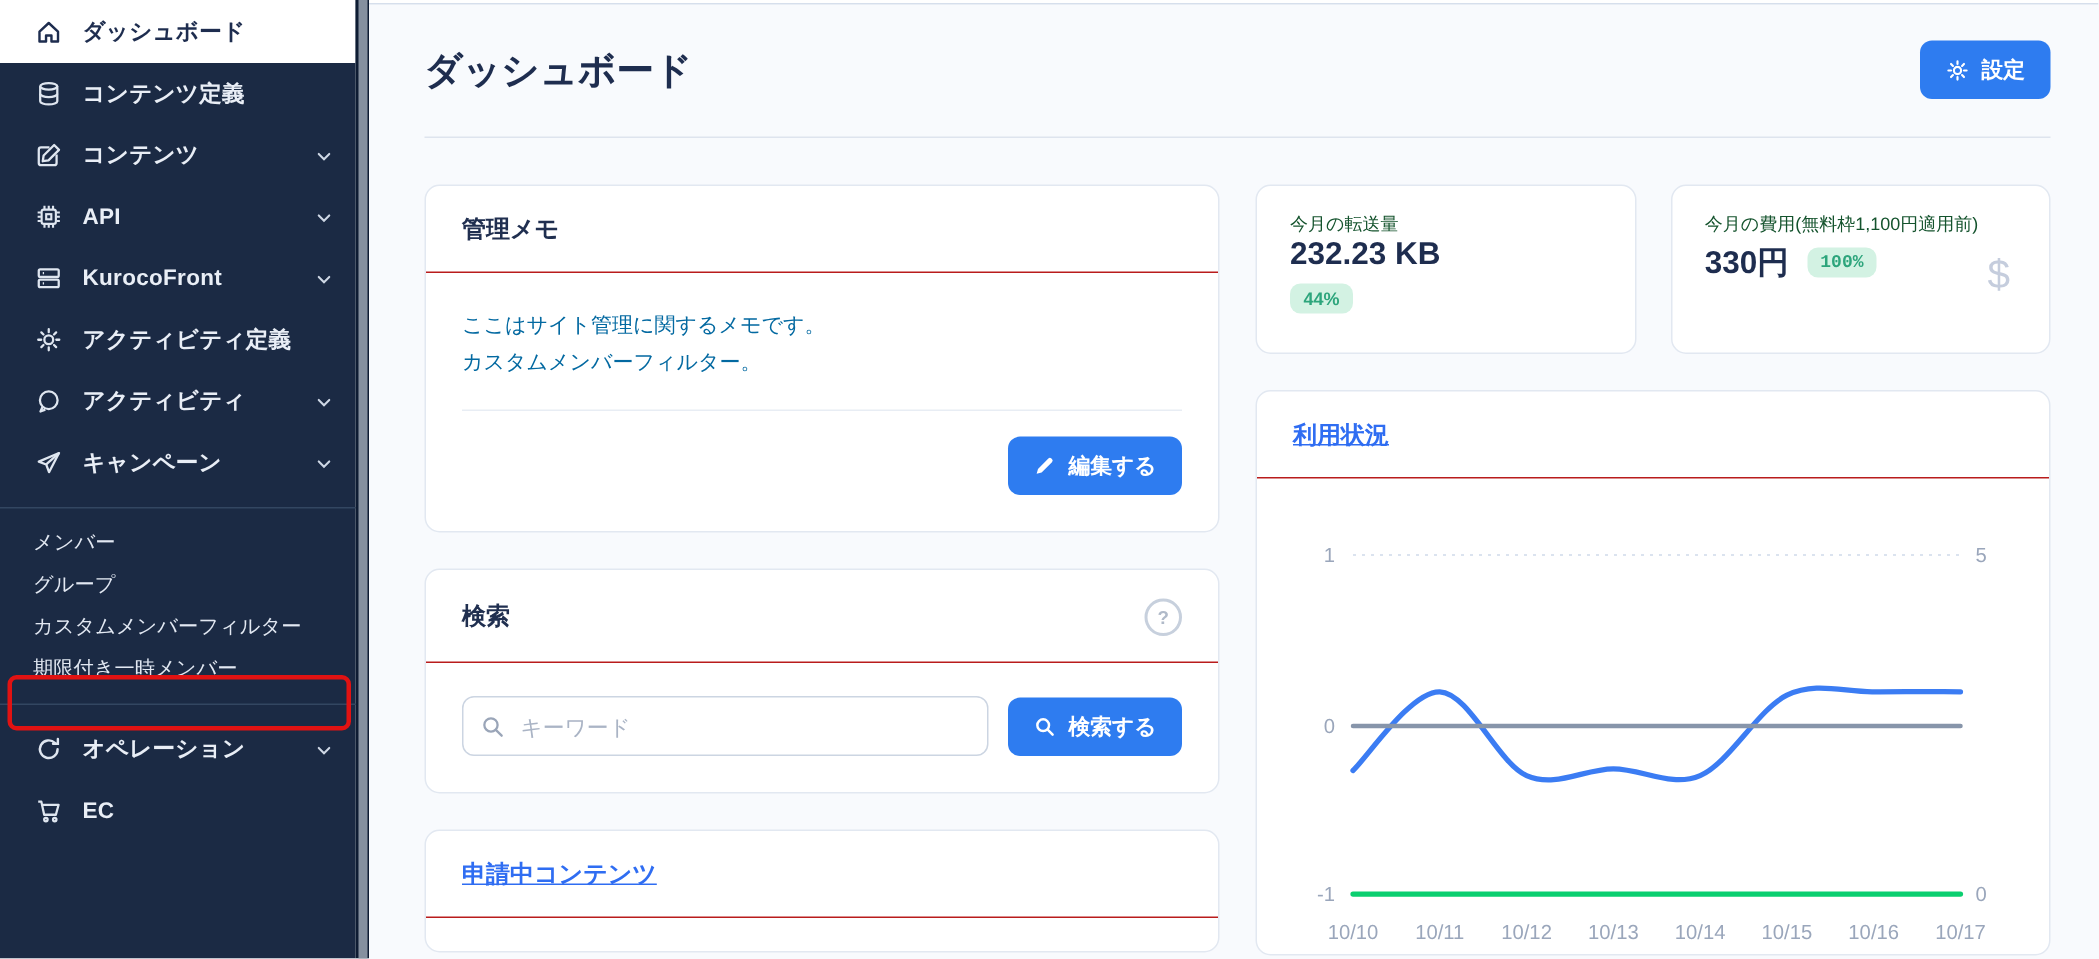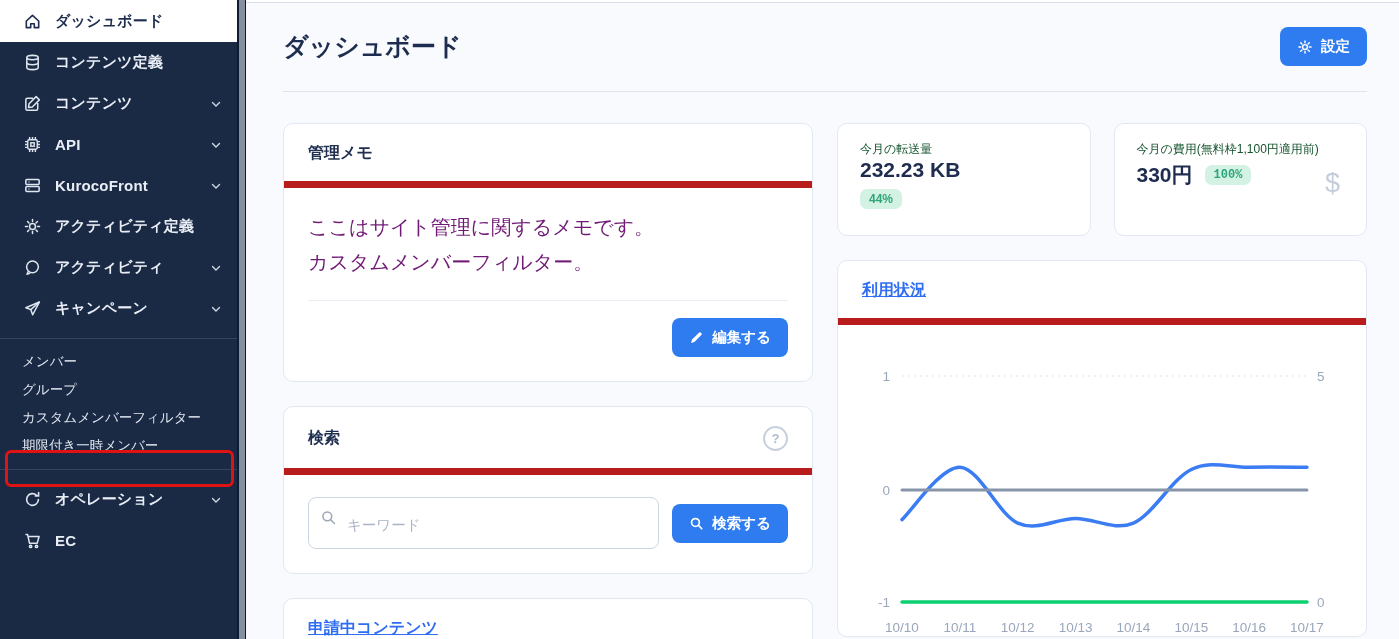--- a/index.html
+++ b/index.html
@@ -37,38 +37,38 @@
   .content{position:absolute;left:246px;top:0;right:0;height:639px;background:#f8fafd;}
   .top-strip{height:2px;background:#ffffff;border-bottom:1px solid #d6dfec;}
   .main{padding:0 32px 0 37px;}
   .page-header{display:flex;align-items:center;justify-content:space-between;margin-top:24px;}
   .page-title{font-size:25px;font-weight:700;color:#1e2d4f;margin:0;}
   .title-hr{border:none;border-top:1px solid #dee4ee;margin:25px 0 0 0;}
   .columns{display:flex;gap:24px;margin-top:31px;align-items:flex-start;}
   .col-left{width:530px;flex:0 0 auto;}
   .col-right{flex:1 1 auto;min-width:0;}
   .card{background:#ffffff;border:1px solid #e2e8f1;border-radius:10px;overflow:hidden;}
-  .card-h{display:flex;align-items:center;justify-content:space-between;padding:19px 24px 17px 24px;border-bottom:7px solid #b91c1c;}
+  .card-h{display:flex;align-items:center;justify-content:space-between;padding:19px 24px 17px 24px;border-bottom:1px solid #b91c1c;}
   .card-h .t{font-size:16px;font-weight:700;color:#202f50;}
   .card-h .t.link{color:#2f6df2;cursor:pointer;text-decoration:underline;}
   
-  .memo-body{padding:22px 24px 0 24px;font-size:20px;line-height:1.75;color:#701a75;}
+  .memo-body{padding:22px 24px 0 24px;font-size:14px;line-height:1.75;color:#0369a1;}
   .memo-hr{border:none;border-top:1px solid #e8edf4;margin:20px 24px 0 24px;}
   .memo-foot{text-align:right;padding:17px 24px 24px 24px;}
   .btn{
     display:inline-flex;align-items:center;gap:8px;background:#2e7cf0;color:#fff;
     border:none;border-radius:8px;font-size:14.5px;font-weight:600;
     padding:10px 17px;cursor:pointer;font-family:inherit;
   }
   .btn svg{display:block;}
   
   .search-body{display:flex;gap:13px;padding:22px 24px 24px 24px;align-items:center;}
   .search-box{position:relative;flex:1 1 auto;}
   .search-box input{
-    width:100%;height:52px;box-sizing:border-box;border:1px solid #ccd5e2;border-radius:8px;
+    width:100%;height:40px;box-sizing:border-box;border:1px solid #ccd5e2;border-radius:8px;
     padding:4px 12px 0 38px;font-size:14.5px;color:#33405a;font-family:inherit;background:#fff;outline:none;
   }
   .search-box input::placeholder{color:#aab4c5;}
   .search-box .mag{position:absolute;left:12px;top:12px;color:#9aa5b8;}
   .help-circle{
     width:21px;height:21px;border-radius:50%;border:2px solid #c7d0dd;color:#b0bac9;
     font-size:12.5px;font-weight:700;display:flex;align-items:center;justify-content:center;cursor:pointer;
   }
   
   .stats-row{display:flex;gap:23px;}

